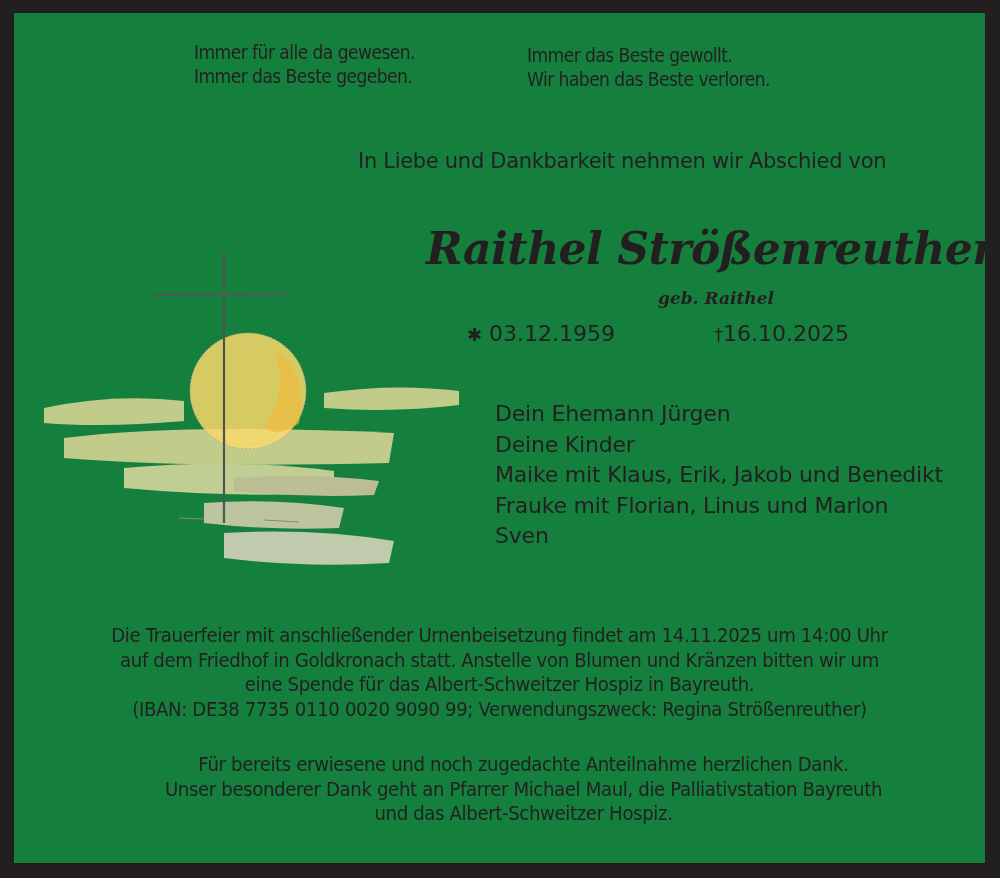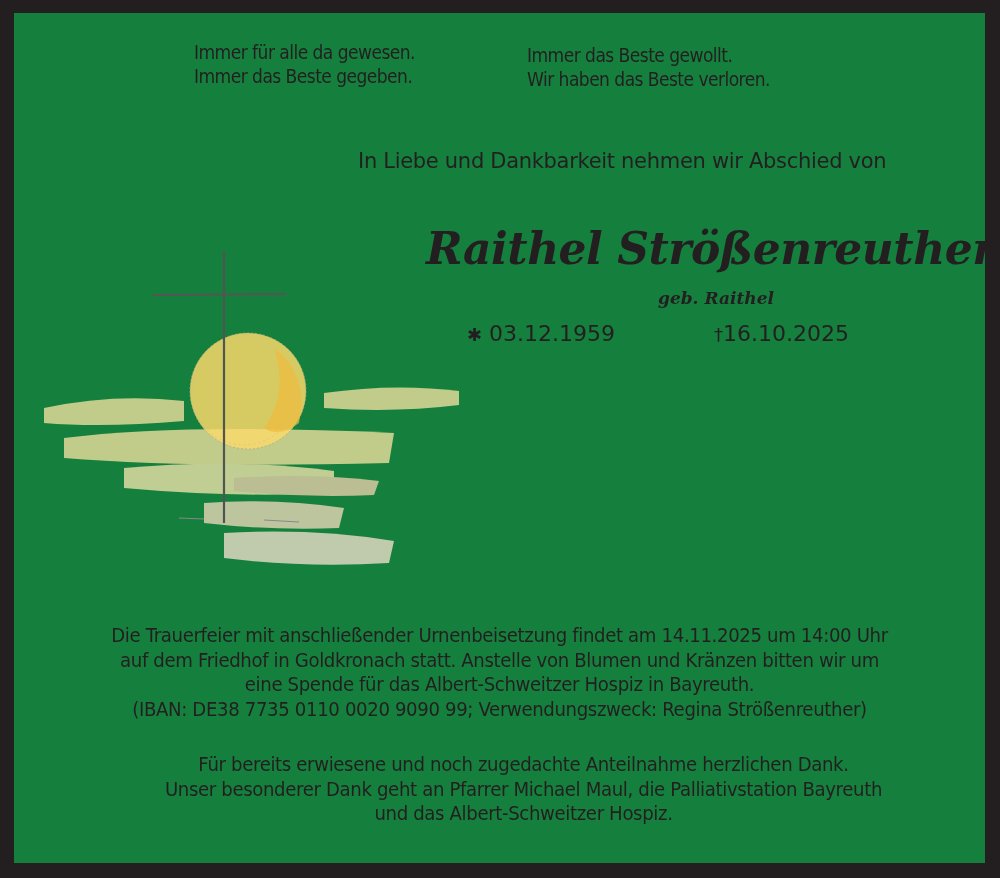--- a/index.html
+++ b/index.html
@@ -56,20 +56,27 @@
   <div class="t nee" style="left:598px; top:275px;">geb. Raithel</div>
 
   <div class="t dates" style="left:453px; top:308px;">
     <span style="font-size:18px;">✱</span>
     <span>03.12.1959</span>
   </div>
   <div class="t dates" style="left:690px; top:308px;margin-left:10px;">
     <span style="font-size:18px;">†</span><span>16.10.2025</span>
   </div>
 
+  <div class="t family" style="left:481px; top:386px;">
+    <div>Dein Ehemann Jürgen</div>
+    <div>Deine Kinder</div>
+    <div>Maike mit Klaus, Erik, Jakob und Benedikt</div>
+    <div>Frauke mit Florian, Linus und Marlon</div>
+    <div>Sven</div>
+  </div>
 
   <div class="center-block" style="top:611px;">
     <div>Die Trauerfeier mit anschließender Urnenbeisetzung findet am 14.11.2025 um 14:00 Uhr</div>
     <div>auf dem Friedhof in Goldkronach statt. Anstelle von Blumen und Kränzen bitten wir um</div>
     <div>eine Spende für das Albert-Schweitzer Hospiz in Bayreuth.</div>
     <div>(IBAN: DE38 7735 0110 0020 9090 99; Verwendungszweck: Regina Strößenreuther)</div>
   </div>
 
   <div class="center-block" style="top:740px;margin-left:24px;">
     <div>Für bereits erwiesene und noch zugedachte Anteilnahme herzlichen Dank.</div>

